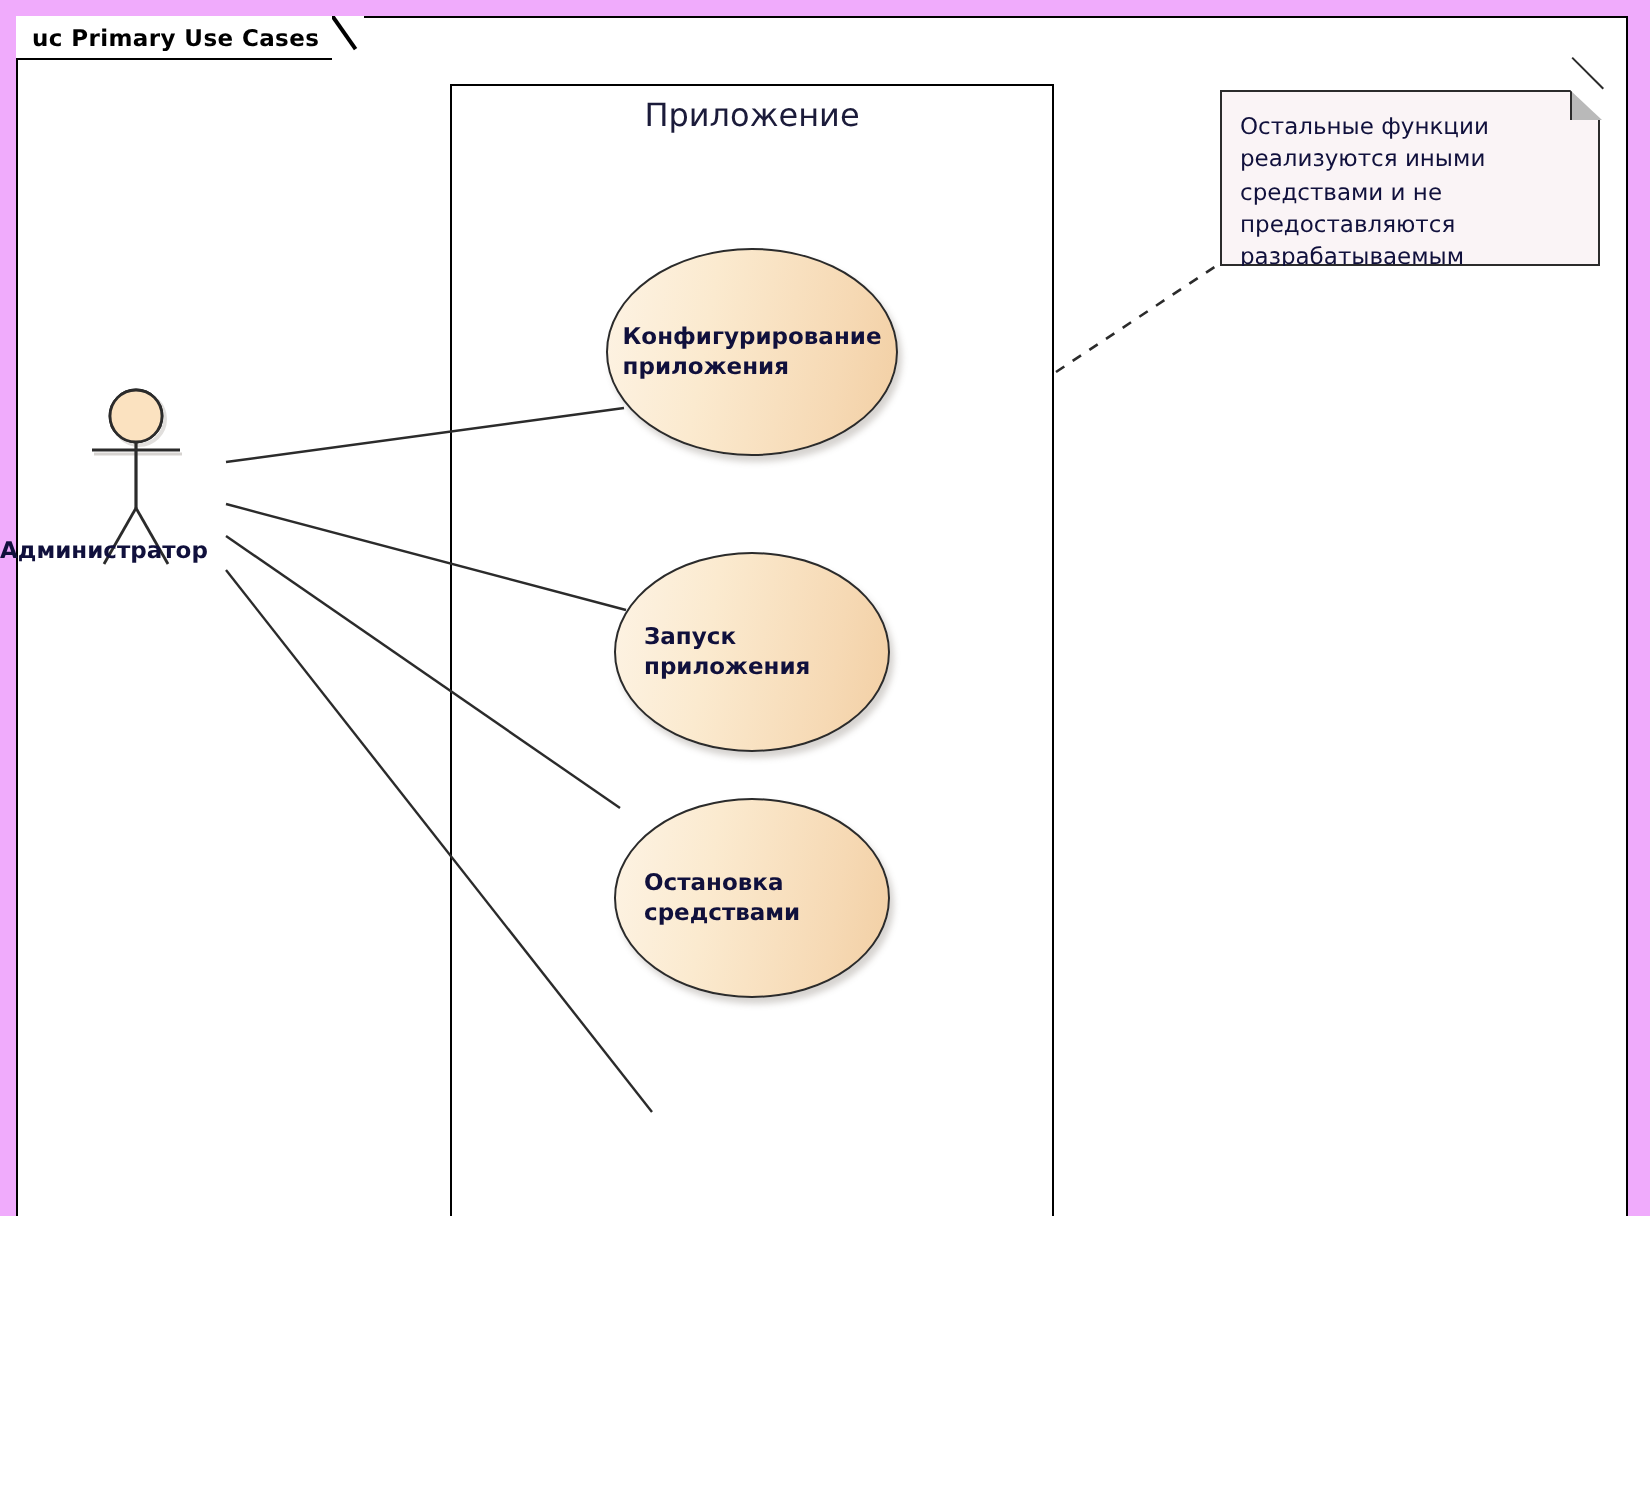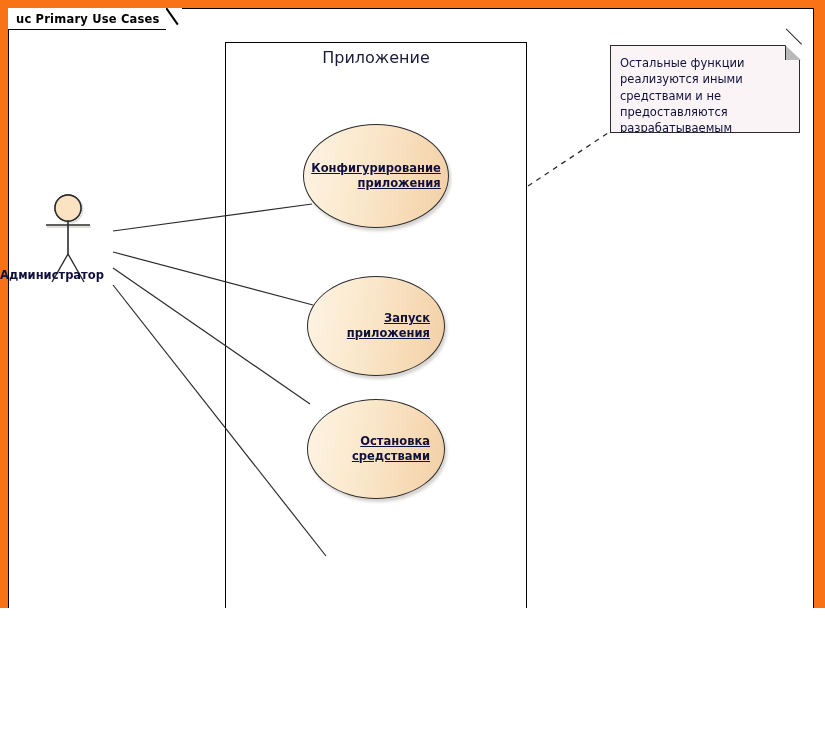--- a/index.html
+++ b/index.html
@@ -7,21 +7,21 @@
     padding: 0;
     background: #ffffff;
   }
   body {
     font-family: "DejaVu Sans", "Liberation Sans", sans-serif;
   }
   #canvas {
     position: relative;
     width: 825px;
     height: 608px;
-    background: #f97316;
+    background: #f0abfc;
     overflow: hidden;
   }
 
   
   .frame {
     position: absolute;
     left: 8px;
     top: 8px;
     width: 806px;
     height: 733px;
@@ -115,24 +115,23 @@
     box-shadow: 2px 3px 3px rgba(120,110,100,0.30);
     display: flex;
     align-items: center;
     justify-content: center;
     box-sizing: border-box;
   }
   .usecase-label {
     font-size: 11.5px;
     font-weight: bold;
     color: #10103c;
-    text-align: right;
+    text-align: left;
     line-height: 1.28;
     padding: 0 14px;
-    text-decoration: underline;
   }
 
   
   .actor {
     position: absolute;
     left: 28px;
     top: 182px;
     width: 90px;
     height: 110px;
   }

